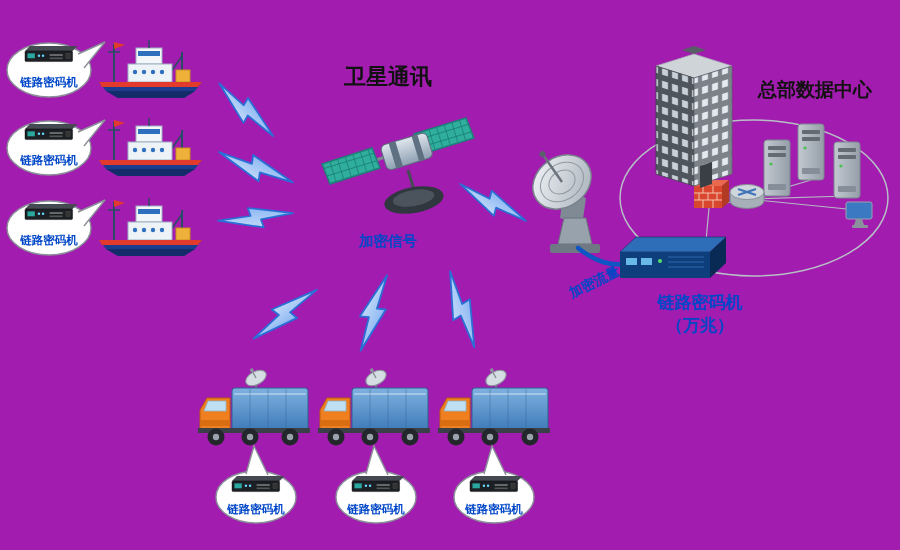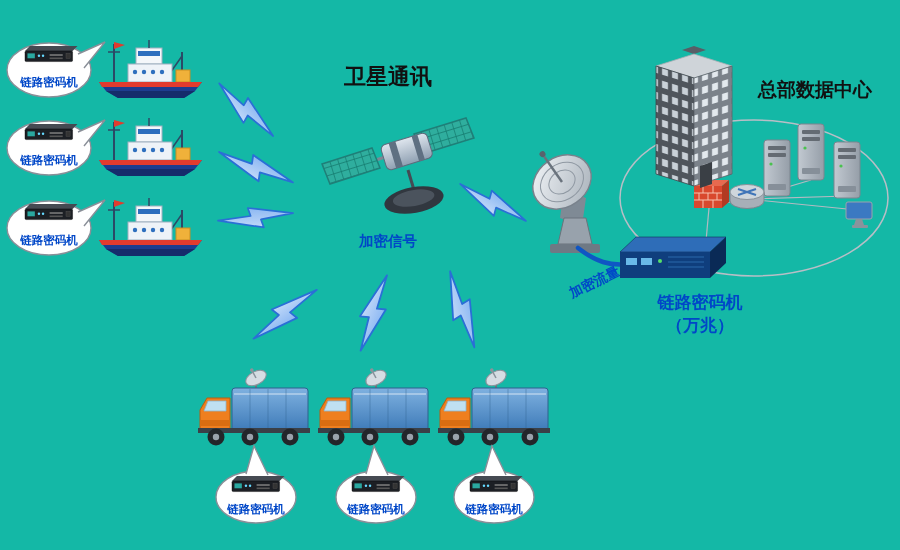--- a/index.html
+++ b/index.html
@@ -1,16 +1,16 @@
 <!DOCTYPE html>
 <html><head>
 <meta charset="utf-8">
 <style>
   html,body{margin:0;padding:0;background:#ffffff;}
-  #stage{position:relative;width:900px;height:550px;background:#14b8a6;overflow:hidden;
+  #stage{position:relative;width:900px;height:550px;background:#a21caf;overflow:hidden;
          font-family:"Liberation Sans","DejaVu Sans",sans-serif;}
   svg{display:block;}
   .t-title{font:bold 22px "Liberation Sans","DejaVu Sans",sans-serif;fill:#111111;}
   .t-hq{font:bold 19px "Liberation Sans","DejaVu Sans",sans-serif;fill:#111111;}
   .t-blue-s{font:bold 11.5px "Liberation Sans","DejaVu Sans",sans-serif;fill:#0047c8;}
   .t-blue-m{font:bold 14.5px "Liberation Sans","DejaVu Sans",sans-serif;fill:#0047c8;}
   .t-blue-traffic{font:bold 13.5px "Liberation Sans","DejaVu Sans",sans-serif;fill:#0047c8;}
   .t-blue-l{font:bold 17px "Liberation Sans","DejaVu Sans",sans-serif;fill:#0047c8;}
 </style>
 </head>

